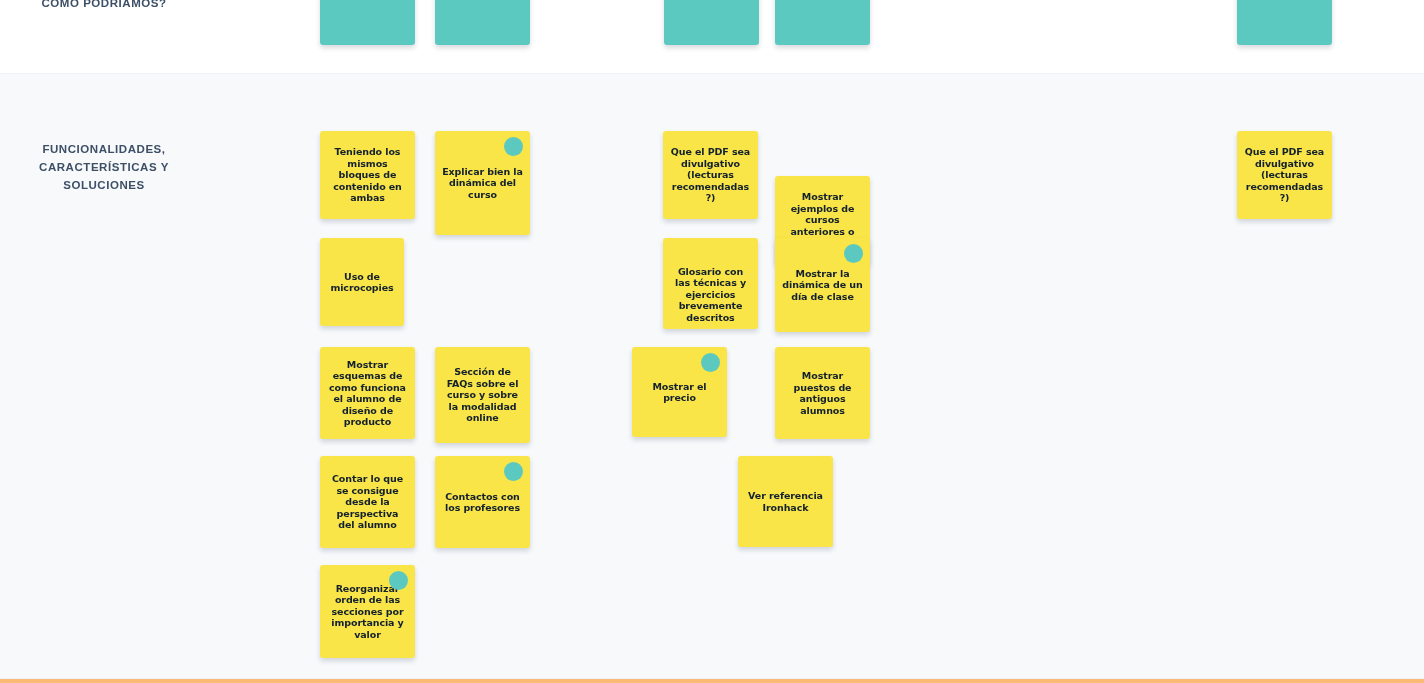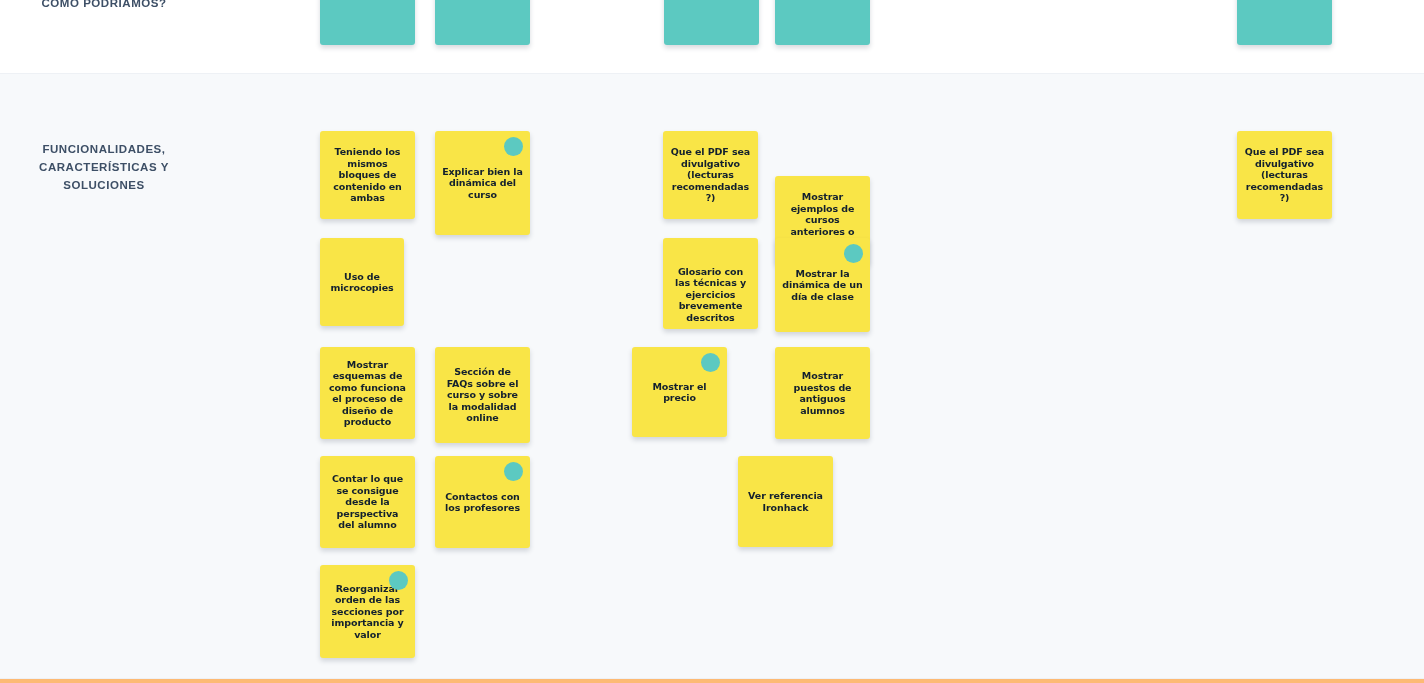--- a/index.html
+++ b/index.html
@@ -161,21 +161,21 @@
   </div>
   <div class="card card--yellow" style="left:663px; top:238px; width:95px; height:91px;align-items:flex-end;">
     <span class="card-text">Glosario con las técnicas y ejercicios brevemente descritos</span>
   </div>
   <div class="card card--yellow" style="left:775px; top:238px; width:95px; height:94px;">
     <span class="vote-dot"></span>
     <span class="card-text">Mostrar la dinámica de un día de clase</span>
   </div>
 
   <div class="card card--yellow" style="left:320px; top:347px; width:95px; height:92px;">
-    <span class="card-text">Mostrar esquemas de como funciona el proceso de diseño de producto</span>
+    <span class="card-text">Mostrar esquemas de como funciona el alumno de diseño de producto</span>
   </div>
   <div class="card card--yellow" style="left:435px; top:347px; width:95px; height:96px;">
     <span class="card-text">Sección de FAQs sobre el curso y sobre la modalidad online</span>
   </div>
   <div class="card card--yellow" style="left:632px; top:347px; width:95px; height:90px;">
     <span class="vote-dot"></span>
     <span class="card-text">Mostrar el precio</span>
   </div>
   <div class="card card--yellow" style="left:775px; top:347px; width:95px; height:92px;">
     <span class="card-text">Mostrar puestos de antiguos alumnos</span>

